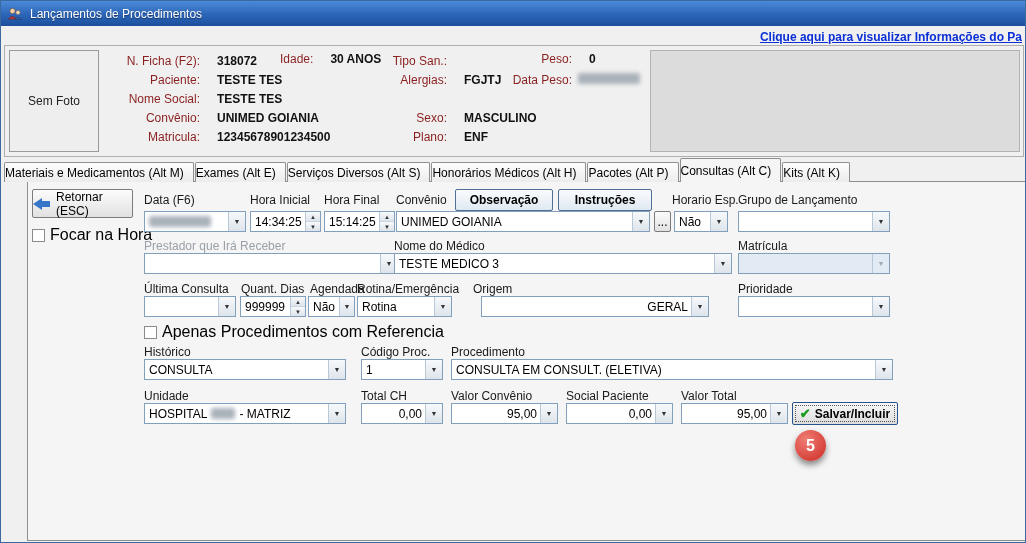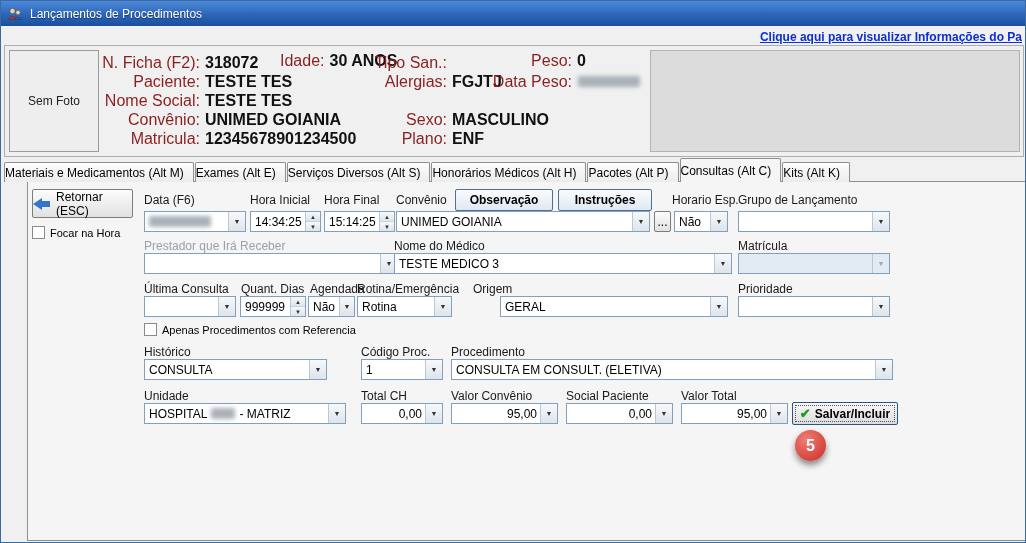--- a/index.html
+++ b/index.html
@@ -15,26 +15,26 @@
 
   .toplink { position:absolute; top:29px; right:3px; font-size:12px; color:#0a2fd6;
     text-decoration:underline; font-weight:bold; white-space:nowrap; cursor:pointer; }
 
   
   .patient { position:absolute; left:3px; top:44px; width:1020px; height:112px;
     border:1px solid #aeaeae; background:#f0f0f0; }
   .photo { position:absolute; left:4px; top:4px; width:90px; height:102px;
     border:1px solid #9a9a9a; background:#eeeeee; display:flex; align-items:center; justify-content:center;
     font-size:12px; color:#222; }
-  .pline { position:absolute; display:flex; font-size:16px; white-space:nowrap; align-items:baseline; }
+  .pline { position:absolute; display:flex; font-size:12px; white-space:nowrap; align-items:baseline; }
   .pl { color:#8a1f1f; text-align:right; }
   .pl.c1 { width:155px; }
   .pl.c3 { width:112px; }
   .pl.c4 { width:105px; }
-  .pv { font-weight:bold; color:#111; margin-left:5px; }
+  .pv { font-weight:bold; color:#111; margin-left:17px; }
   .graypanel { position:absolute; left:645px; top:4px; width:370px; height:102px;
     background:#dcdcdc; border:1px solid #b3b3b3; }
 
   .redact { display:inline-block; height:11px; background:#a9b1b9; filter:blur(2px); border-radius:2px; }
 
   
   .tabs { position:absolute; left:3px; top:157px; height:24px; display:flex; align-items:flex-end; z-index:3; }
   .tab { height:20px; padding:3px 9px 0 0; font-size:12px; color:#000;
     background:linear-gradient(#fdfdfd,#ececec); border:1px solid #8f8f8f; border-bottom:none;
     border-radius:2px 2px 0 0; margin-right:1px; white-space:nowrap; cursor:pointer; }
@@ -52,21 +52,21 @@
     font-size:12px; cursor:pointer; }
   .tbtn { position:absolute; display:flex; align-items:center; justify-content:center;
     border:1px solid #4f6f94; border-radius:2px; background:linear-gradient(#fafcfe,#dfe8f2);
     font-size:12px; font-weight:bold; cursor:pointer; }
 
   .arrow-left { display:flex; align-items:center; }
   .arrow-left .tri { width:0; height:0; border-top:6px solid transparent; border-bottom:6px solid transparent;
     border-right:9px solid #3576c9; }
   .arrow-left .shaft { width:8px; height:6px; background:#3576c9; }
 
-  .cbline { position:absolute; display:flex; align-items:center; gap:5px; font-size:11px; white-space:nowrap; }
+  .cbline { position:absolute; display:flex; align-items:center; gap:5px; font-size:16px; white-space:nowrap; }
   .cbbox { width:13px; height:13px; background:#fff; border:1px solid #8a8a8a; cursor:pointer; flex:0 0 auto; }
 
   .combo { position:absolute; height:21px; background:#fff; border:1px solid #82a0bc; font-size:12px;
     display:flex; align-items:center; padding:0 20px 0 4px; overflow:hidden; white-space:nowrap; cursor:pointer; }
   .combo .dd { position:absolute; top:0; right:0; width:17px; height:100%; border-left:1px solid #b9c8d6;
     background:linear-gradient(#f7f9fb,#dde4eb); display:flex; align-items:center; justify-content:center;
     font-size:7px; color:#333; }
   .combo.disabled { background:#e2eaf3; }
   .combo.disabled .dd { background:#e2eaf3; color:#9aa7b5; }
   .combo.num { justify-content:flex-end; }
@@ -268,39 +268,39 @@
         </span>
     </div>
     <div class="combo" style="left:280px;top:114px;width:47px;padding-right:18px;">
       <span class="val">Não</span>
       <span class="dd" style="width:15px;">▼</span>
     </div>
     <div class="combo" style="left:329px;top:114px;width:95px;">
       <span class="val">Rotina</span>
       <span class="dd">▼</span>
     </div>
-    <div class="combo" style="left:472px;top:114px;width:228px;">
+    <div class="combo" style="left:453px;top:114px;width:228px;justify-content:flex-end;">
       <span class="val">GERAL</span>
       <span class="dd">▼</span>
     </div>
     <div class="combo" style="left:710px;top:114px;width:152px;">
       <span class="val"></span>
       <span class="dd">▼</span>
     </div>
 
     <div class="cbline" style="left:116px;top:141px;">
       <span class="cbbox"></span>
       <span>Apenas Procedimentos com Referencia</span>
     </div>
 
     <span class="flabel" style="left:116px;top:163px;">Histórico</span>
     <span class="flabel" style="left:333px;top:163px;text-align:right;">Código Proc.</span>
     <span class="flabel" style="left:423px;top:163px;">Procedimento</span>
 
-    <div class="combo" style="left:116px;top:177px;width:183px;">
+    <div class="combo" style="left:116px;top:177px;width:202px;">
       <span class="val">CONSULTA</span>
       <span class="dd">▼</span>
     </div>
     <div class="combo" style="left:333px;top:177px;width:82px;">
       <span class="val">1</span>
       <span class="dd">▼</span>
     </div>
     <div class="combo" style="left:423px;top:177px;width:442px;">
       <span class="val">CONSULTA EM CONSULT. (ELETIVA)</span>
       <span class="dd">▼</span>

